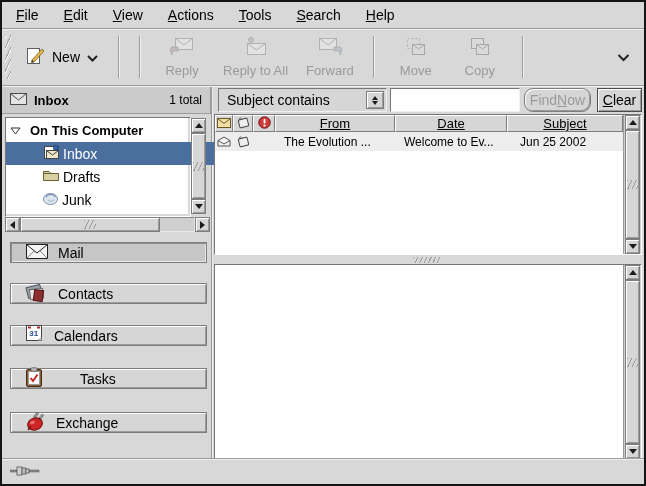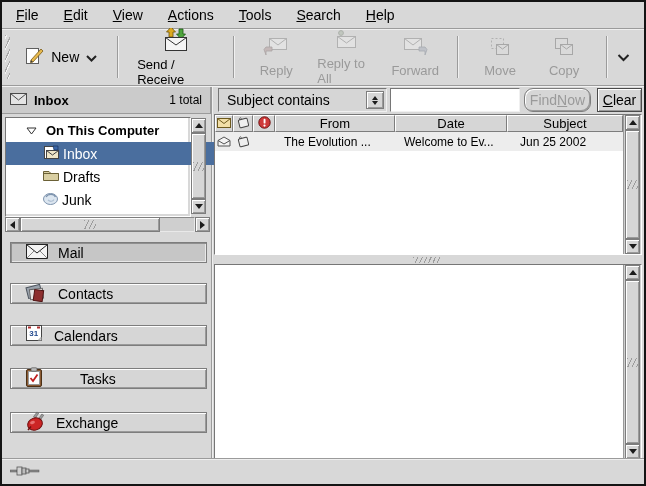--- a/index.html
+++ b/index.html
@@ -38,21 +38,21 @@
     display:flex;align-items:center;padding:0 8px;box-sizing:border-box;gap:7px;}
   .folder-header .title{font-weight:bold;font-size:13px;}
   .folder-header .count{margin-left:auto;font-size:12px;}
 
   
   .v-divider{position:absolute;left:209px;top:85px;bottom:24px;width:1px;background:#9b9b9b;box-shadow:1px 0 0 #eeeeee;}
   .tree-panel{position:absolute;top:114px;left:2px;width:206px;height:117px;}
   .tree-white{position:absolute;left:2px;top:2px;width:182px;height:96px;background:#ffffff;box-sizing:border-box;}
   .tree-frame{position:absolute;left:1px;top:1px;width:184px;height:98px;border:1px solid;border-color:#767676 #ffffff #ffffff #767676;}
   .tree-row{position:absolute;left:0;width:182px;height:23px;display:flex;align-items:center;font-size:14px;gap:3px;}
-  .tree-root{top:1px;font-weight:bold;font-size:13px;padding-left:20px;gap:9px;}
+  .tree-root{top:1px;font-weight:bold;font-size:13px;padding-left:4px;gap:9px;}
   .tree-row.sel{background:#4a6e9e;color:#ffffff;}
   .tree-child{padding-left:36px;}
 
   
   .sb-btn{position:absolute;width:15px;height:15px;background:#d6d6d6;border:1px solid #7d7d7d;
     box-shadow:inset 1px 1px 0 #fff, inset -1px -1px 0 #9a9a9a;box-sizing:border-box;
     display:flex;align-items:center;justify-content:center;}
   .tri{width:0;height:0;border:4px solid rgba(0,0,0,0);}
   .tri-up{border-bottom:5px solid #1c1c1c;border-top:none;}
   .tri-down{border-top:5px solid #1c1c1c;border-bottom:none;}
@@ -90,21 +90,21 @@
   .search-btn{position:absolute;top:1px;height:24px;box-sizing:border-box;font-size:14px;
     display:flex;align-items:center;justify-content:center;}
   .find-btn{left:312px;width:67px;color:#9a9a9a;border-radius:9px;}
   .clear-btn{left:385px;width:45px;border:1px solid #4a4a4a;}
 
   
   .list-pane{position:absolute;top:112px;left:212px;right:2px;height:141px;background:#ffffff;
     box-sizing:border-box;border:1px solid;border-color:#767676 #ffffff #ffffff #767676;}
   .list-head{position:absolute;left:0;top:0;right:18px;height:17px;display:flex;}
   .col-h{box-sizing:border-box;background:#d6d6d6;border:1px solid;border-color:#ffffff #7d7d7d #7d7d7d #ffffff;
-    display:flex;align-items:center;justify-content:center;font-size:13px;height:17px;}
+    display:flex;align-items:center;justify-content:center;font-size:13px;height:17px;text-decoration:underline;}
   .c-status{width:18px;} .c-flag{width:20px;} .c-imp{width:22px;}
   .c-from{width:120px;} .c-subj{width:116px;} .c-date{flex:1;}
   .msg-row{position:absolute;left:0;top:17px;right:18px;height:19px;background:#ededed;
     display:flex;align-items:center;font-size:12px;}
   .cell{box-sizing:border-box;overflow:hidden;white-space:nowrap;display:flex;align-items:center;}
   .cell.icon-cell{justify-content:center;}
   .txt-pad{padding-left:9px;}
   .list-vsb{position:absolute;right:0;top:0;bottom:0;width:17px;background:#cfcfcf;border-left:1px solid #9a9a9a;}
 
   
@@ -149,31 +149,20 @@
       <span>New</span>
       <span>
         <svg width="11" height="8" viewBox="0 0 11 8">
             <polyline points="1,2 5.5,6.5 10,2" fill="none" stroke="#222" stroke-width="2"></polyline>
           </svg>
       </span>
     </div>
 
     <div class="tb-sep"></div>
 
-    <div class="tb-item">
-      <span>
-        <svg width="28" height="24" viewBox="0 0 28 24">
-          <polygon points="7,1 11,1 11,6 13.5,6 9,11 4.5,6 7,6" fill="#dca91f" stroke="#6d5308" stroke-width="0.8" transform="translate(0,-1) scale(1,-1) translate(0,-11)"></polygon>
-          <polygon points="17,1 21,1 21,6 23.5,6 19,11 14.5,6 17,6" fill="#4da33c" stroke="#1c5a12" stroke-width="0.8"></polygon>
-          <rect x="3.5" y="9.5" width="21" height="13" fill="#f5f5f5" stroke="#333"></rect>
-          <polyline points="3.5,9.5 14,17 24.5,9.5" fill="none" stroke="#333"></polyline>
-        </svg>
-      </span>
-      <span>Send / Receive</span>
-    </div>
 
     <div class="tb-sep"></div>
 
     <div class="tb-item disabled">
       <span>
         <svg width="26" height="22" viewBox="0 0 26 22">
           <rect x="6.5" y="2.5" width="17" height="11" fill="#e9e9e9" stroke="#9a9a9a"></rect>
           <polyline points="6.5,2.5 15,9 23.5,2.5" fill="none" stroke="#9a9a9a"></polyline>
           <polygon points="9,12 9,15 3,15 3,19 1,13.5 3,11 9,11" fill="#cfa0a0" stroke="#9a8080" stroke-width="0.8"></polygon>
         </svg>

